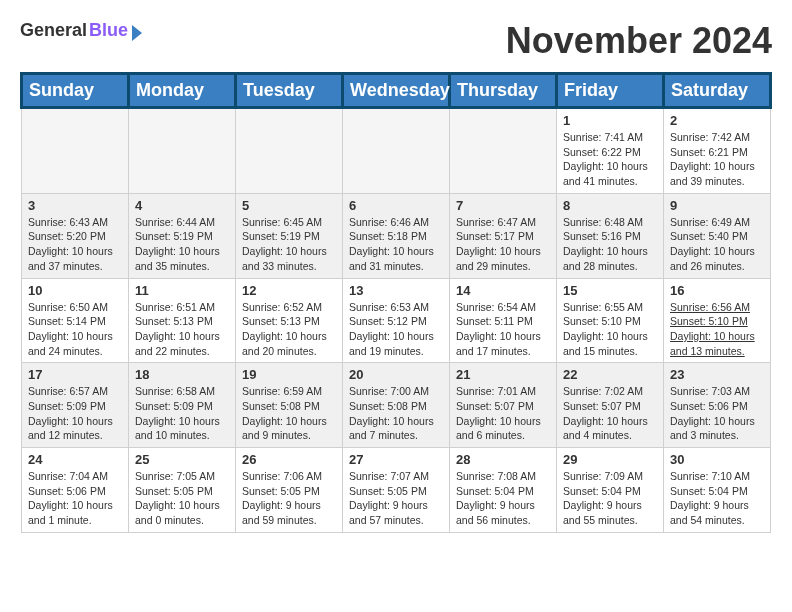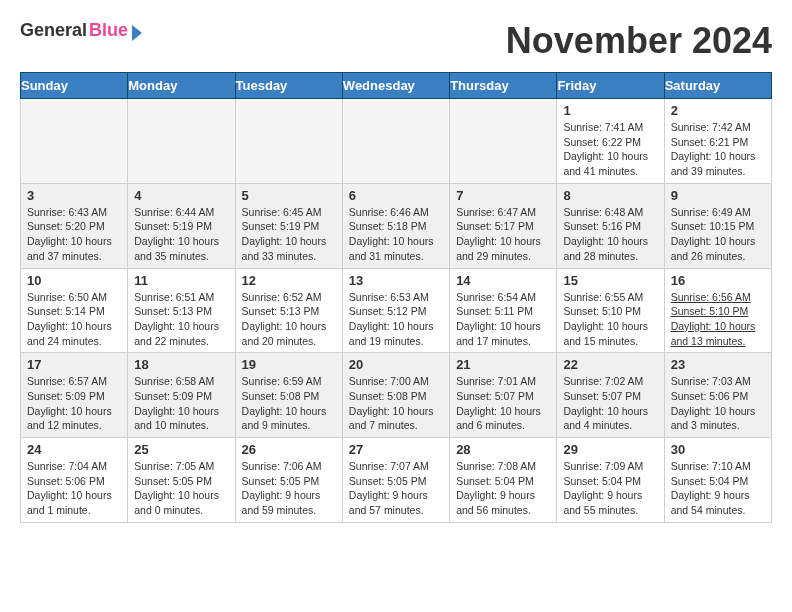--- a/index.html
+++ b/index.html
@@ -27,21 +27,21 @@
       gap: 2px;
     }
     .logo-general {
       font-size: 18px;
       font-weight: bold;
       color: #333;
     }
     .logo-blue {
       font-size: 18px;
       font-weight: bold;
-      color: #ec4899;
+      color: #8b5cf6;
     }
     .logo-arrow {
       width: 0;
       height: 0;
       border-left: 10px solid #3a7fc1;
       border-top: 8px solid transparent;
       border-bottom: 8px solid transparent;
       margin-left: 2px;
     }
     .title-area {
@@ -58,23 +58,23 @@
     }
     table {
       width: 100%;
       border-collapse: collapse;
       table-layout: fixed;
     }
     th {
       background-color: #3a7fc1;
       color: white;
       text-align: left;
-      padding: 5px 0;
-      font-size: 13px;
-      border: 1px solid #0c4a6e;
+      padding: 5px 6px;
+      font-size: 18px;
+      border: 3px solid #0c4a6e;
     }
     td {
       vertical-align: top;
       padding: 4px 6px;
       border: 1px solid #d0d0d0;
       font-size: 11px;
       color: #333;
       height: 80px;
       background: #fff;
     }
@@ -185,21 +185,21 @@
         <td class="shaded">
           <span class="day-num">8</span>
           <div class="day-info" style="white-space: pre-line;">Sunrise: 6:48 AM
 Sunset: 5:16 PM
 Daylight: 10 hours
 and 28 minutes.</div>
         </td>
         <td class="shaded">
           <span class="day-num">9</span>
           <div class="day-info" style="white-space: pre-line;">Sunrise: 6:49 AM
-Sunset: 10:15 PM
+Sunset: 5:40 PM
 Daylight: 10 hours
 and 26 minutes.</div>
         </td>
       </tr>
       <tr>
         <td>
           <span class="day-num">10</span>
           <div class="day-info" style="white-space: pre-line;">Sunrise: 6:50 AM
 Sunset: 5:14 PM
 Daylight: 10 hours

